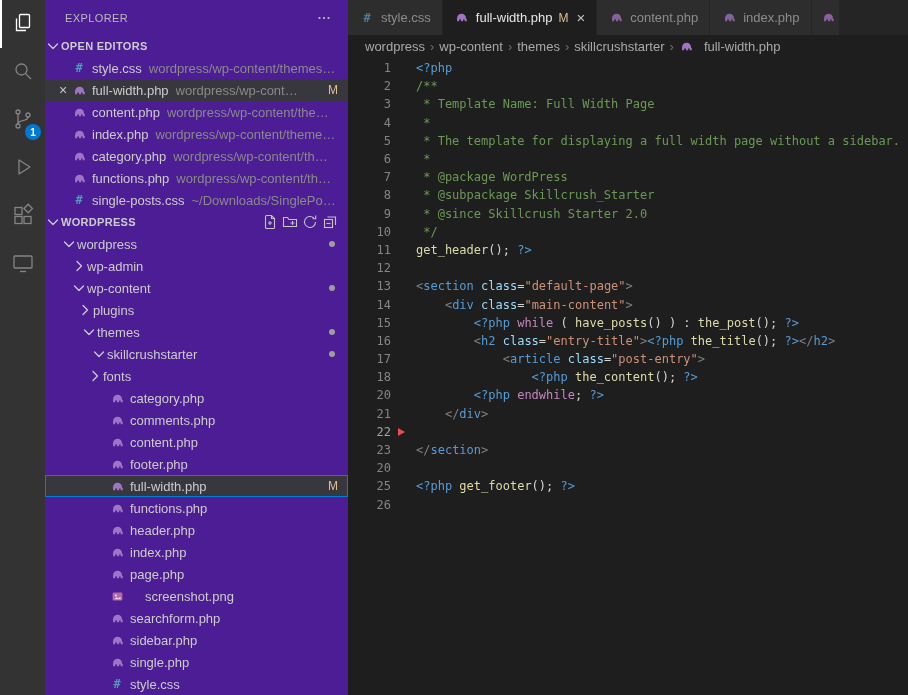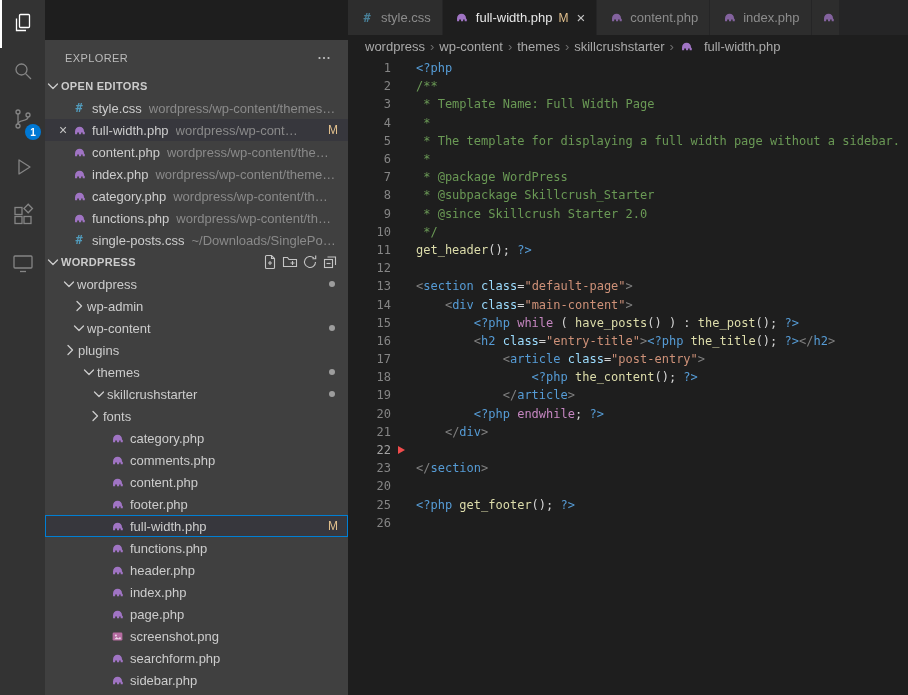--- a/index.html
+++ b/index.html
@@ -10,22 +10,22 @@
   .activitybar{width:45px;background:#333333;flex-shrink:0;display:flex;flex-direction:column;}
   .ab-item{height:48px;display:flex;align-items:center;justify-content:center;position:relative;
     color:#858585;cursor:pointer;box-sizing:border-box;}
   .ab-item.active{color:#ffffff;border-left:2px solid #ffffff;padding-right:2px;}
   .ab-item svg{stroke:currentColor;fill:none;stroke-width:1.3;}
   .ab-badge{position:absolute;right:4px;bottom:4px;background:#0078d4;border-radius:50%;
     min-width:16px;height:16px;font-size:10px;color:#fff;display:flex;align-items:center;
     justify-content:center;font-weight:bold;}
 
   
-  .sidebar{width:303px;background:#404040;flex-shrink:0;overflow:hidden;display:flex;
-    flex-direction:column;margin-top:40px;}
+  .sidebar{width:303px;background:#4c1d95;flex-shrink:0;overflow:hidden;display:flex;
+    flex-direction:column;}
   .sb-title{height:35px;display:flex;align-items:center;padding:0 14px 0 20px;font-size:11px;
     color:#bbbbbb;letter-spacing:.4px;flex-shrink:0;}
   .sp{flex:1;}
   .icon-btn{width:20px;height:20px;display:inline-flex;align-items:center;justify-content:center;
     color:#c5c5c5;cursor:pointer;flex-shrink:0;}
   .icon-btn svg{stroke:currentColor;fill:none;stroke-width:1.1;}
   .sec-header{height:22px;display:flex;align-items:center;font-size:11px;font-weight:bold;
     color:#cccccc;cursor:pointer;flex-shrink:0;padding-right:8px;text-align:center;}
   .sec-header .hdr-label{letter-spacing:.3px;}
   .chev{width:16px;height:16px;display:inline-flex;align-items:center;justify-content:center;
@@ -276,21 +276,21 @@
         </div>
         <div class="row tree-row" style="padding-left: 26px;">
           <span class="chev open">
             <svg width="16" height="16" viewBox="0 0 16 16">
               <path d="M6 3.5L10.5 8L6 12.5" fill="none" stroke="currentColor" stroke-width="1.3" stroke-linecap="round" stroke-linejoin="round"></path>
             </svg>
           </span>
           <span class="label">wp-content</span>
           <span class="dot"></span>
         </div>
-        <div class="row tree-row" style="padding-left: 17px;">
+        <div class="row tree-row" style="padding-left: 32px;">
           <span class="chev">
             <svg width="16" height="16" viewBox="0 0 16 16">
               <path d="M6 3.5L10.5 8L6 12.5" fill="none" stroke="currentColor" stroke-width="1.3" stroke-linecap="round" stroke-linejoin="round"></path>
             </svg>
           </span>
           <span class="label">plugins</span>
         </div>
         <div class="row tree-row" style="padding-left: 36px;">
           <span class="chev open">
             <svg width="16" height="16" viewBox="0 0 16 16">
@@ -383,21 +383,21 @@
           <span class="label">index.php</span>
         </div>
         <div class="row tree-row" style="padding-left: 64px;">
           <span class="fi fi-php">
             <svg width="13" height="13" viewBox="0 0 16 16">
               <path fill="#a074c4" d="M2.5 12.5V9.2C2.5 5.8 5 3.5 8.2 3.5c3 0 5.3 2.2 5.3 5.2 0 .9.4 1.3 1 1.4v2.4h-2.6v-2H10v2H7.4v-2H5.1v2z"></path>
             </svg>
           </span>
           <span class="label">page.php</span>
         </div>
-        <div class="row tree-row" style="padding-left: 64px;">
+        <div class="row tree-row" style="padding-left: 64px; gap: 15px;">
           <span class="fi fi-img">
             <svg width="13" height="13" viewBox="0 0 16 16">
               <rect x="2" y="3" width="12" height="10" rx="1.5" fill="#b56ba0"></rect>
               <circle cx="6" cy="6.8" r="1.3" fill="#ead6e6"></circle>
               <path d="M4 11.5l3-3 2 2 2-2 1 1v2z" fill="#ead6e6"></path>
             </svg>
           </span>
           <span class="label">screenshot.png</span>
         </div>
         <div class="row tree-row" style="padding-left: 64px;">
@@ -564,24 +564,20 @@
         </div>
         <div class="line">
           <span class="ln">17</span>
           <span class="lc"><span class="tk-pl">            </span><span class="tk-pn">&lt;</span><span class="tk-tg">article</span><span class="tk-pl"> </span><span class="tk-at">class</span><span class="tk-pl">=</span><span class="tk-st">"post-entry"</span><span class="tk-pn">&gt;</span></span>
         </div>
         <div class="line">
           <span class="ln">18</span>
           <span class="lc"><span class="tk-pl">                </span><span class="tk-tg">&lt;?php</span><span class="tk-pl"> </span><span class="tk-fn">the_content</span><span class="tk-pl">(); </span><span class="tk-tg">?&gt;</span></span>
         </div>
         <div class="line">
-          <span class="ln">19</span>
-          <span class="lc"><span class="tk-pl">            </span><span class="tk-pn">&lt;/</span><span class="tk-tg">article</span><span class="tk-pn">&gt;</span></span>
-        </div>
-        <div class="line">
           <span class="ln">20</span>
           <span class="lc"><span class="tk-pl">        </span><span class="tk-tg">&lt;?php</span><span class="tk-pl"> </span><span class="tk-kw">endwhile</span><span class="tk-pl">; </span><span class="tk-tg">?&gt;</span></span>
         </div>
         <div class="line">
           <span class="ln">21</span>
           <span class="lc"><span class="tk-pl">    </span><span class="tk-pn">&lt;/</span><span class="tk-tg">div</span><span class="tk-pn">&gt;</span></span>
         </div>
         <div class="line">
           <span class="ln on">22<span class="mark"></span></span>
           <span class="lc"></span>

